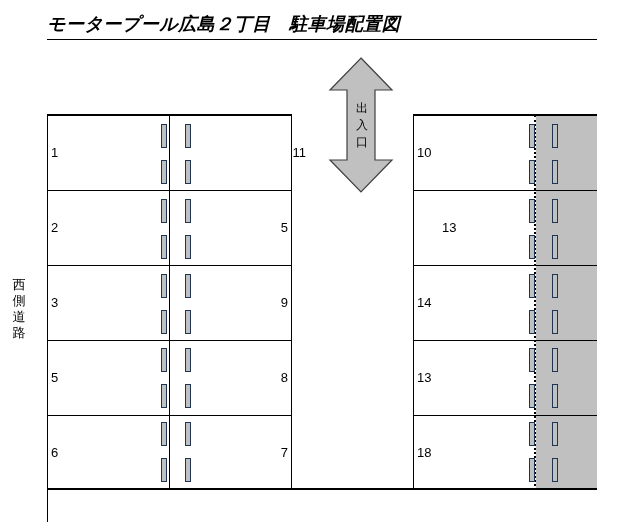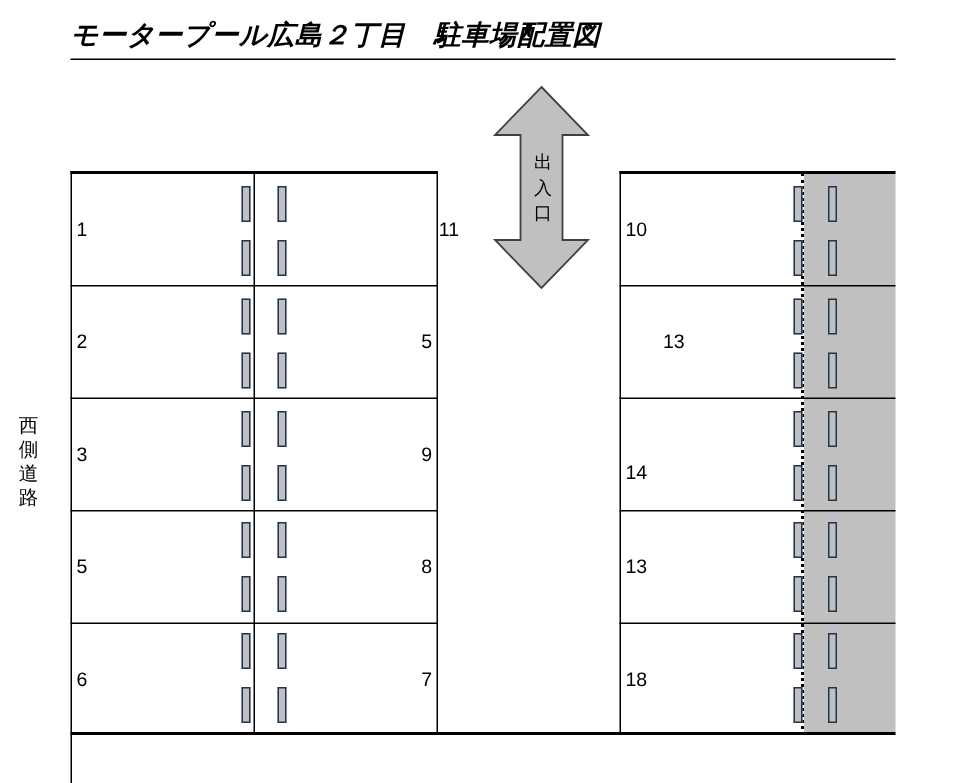--- a/index.html
+++ b/index.html
@@ -97,21 +97,21 @@
   <div class="line" style="left:413px;top:114px;width:184px;height:2px;"></div>
   <div class="line" style="left:413px;top:114px;width:1px;height:376px;"></div>
   <div class="dotted" style="left:534px;top:115px;height:375px;"></div>
   <div class="line" style="left:413px;top:190px;width:184px;height:1px;"></div>
   <div class="line" style="left:413px;top:265px;width:184px;height:1px;"></div>
   <div class="line" style="left:413px;top:340px;width:184px;height:1px;"></div>
   <div class="line" style="left:413px;top:415px;width:184px;height:1px;"></div>
 
   <div class="slot-num" style="left:417px;top:146px;">10</div>
   <div class="slot-num" style="left:442px;top:221px;">13</div>
-  <div class="slot-num" style="left:417px;top:308px;">14</div>
+  <div class="slot-num" style="left:417px;top:296px;">14</div>
   <div class="slot-num" style="left:417px;top:371px;">13</div>
   <div class="slot-num" style="left:417px;top:446px;">18</div>
 
   <div class="stop" style="left:529px;top:124px;"></div>
   <div class="stop" style="left:529px;top:160px;"></div>
   <div class="stop" style="left:529px;top:199px;"></div>
   <div class="stop" style="left:529px;top:235px;"></div>
   <div class="stop" style="left:529px;top:274px;"></div>
   <div class="stop" style="left:529px;top:310px;"></div>
   <div class="stop" style="left:529px;top:348px;"></div>

